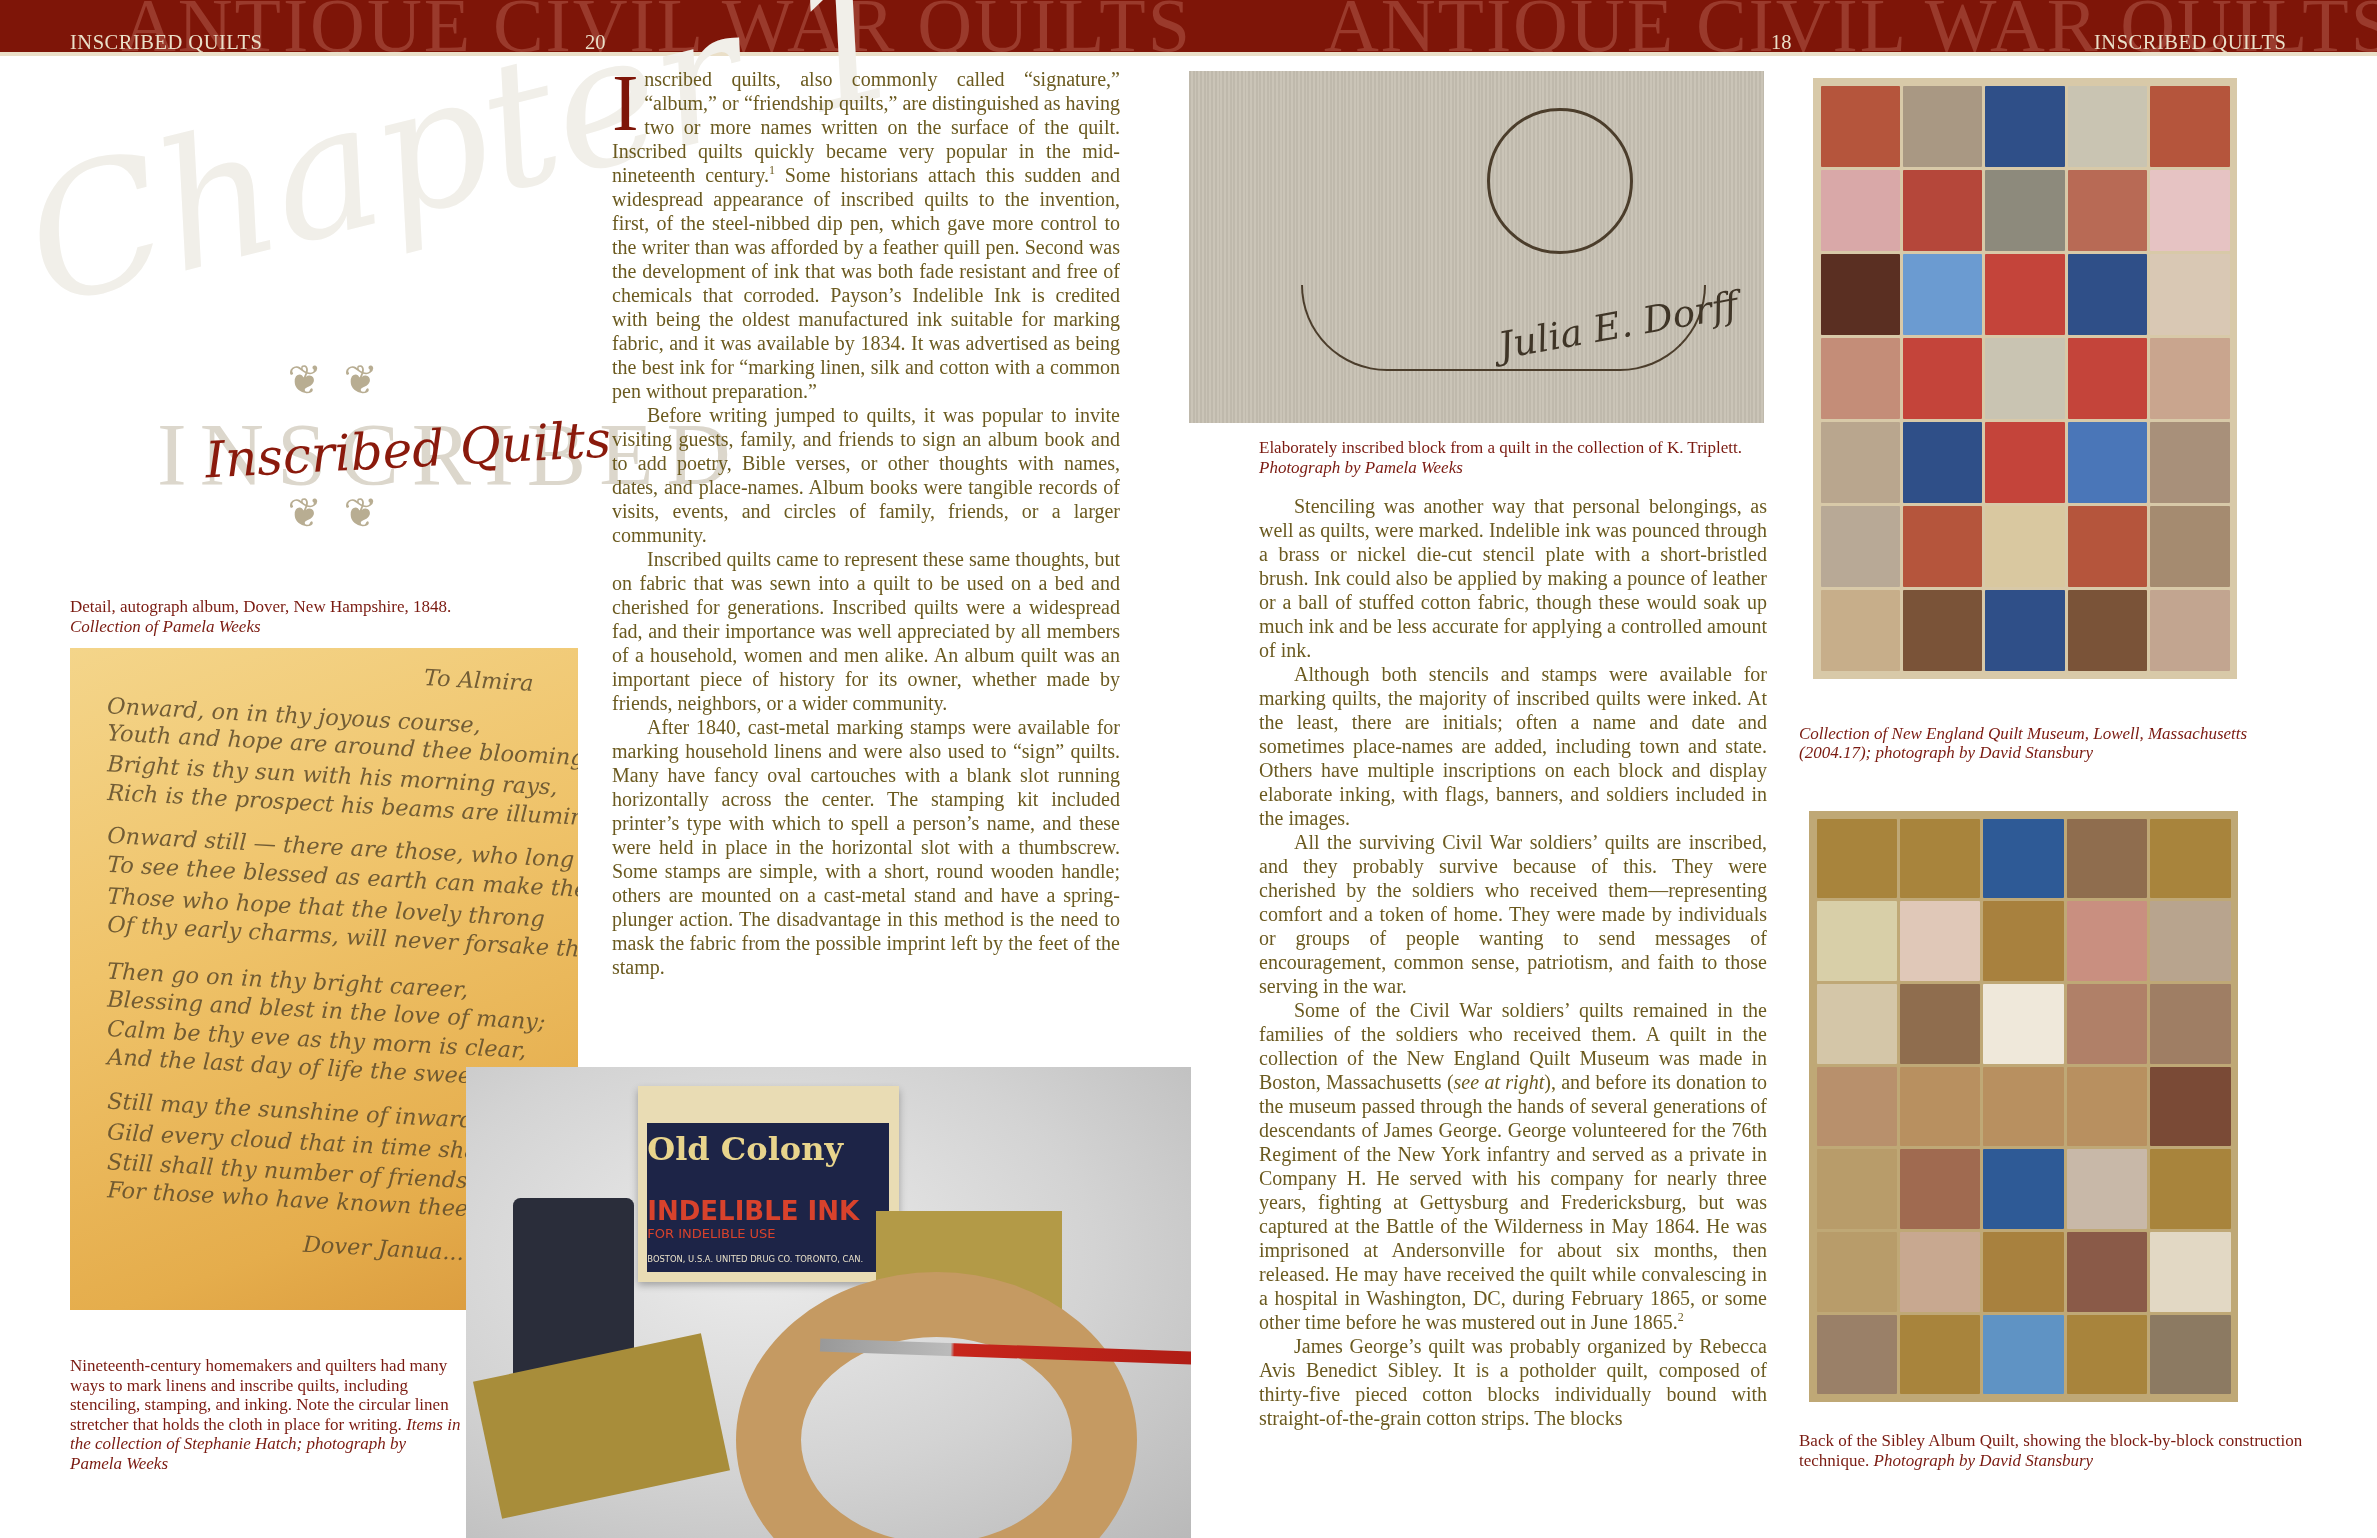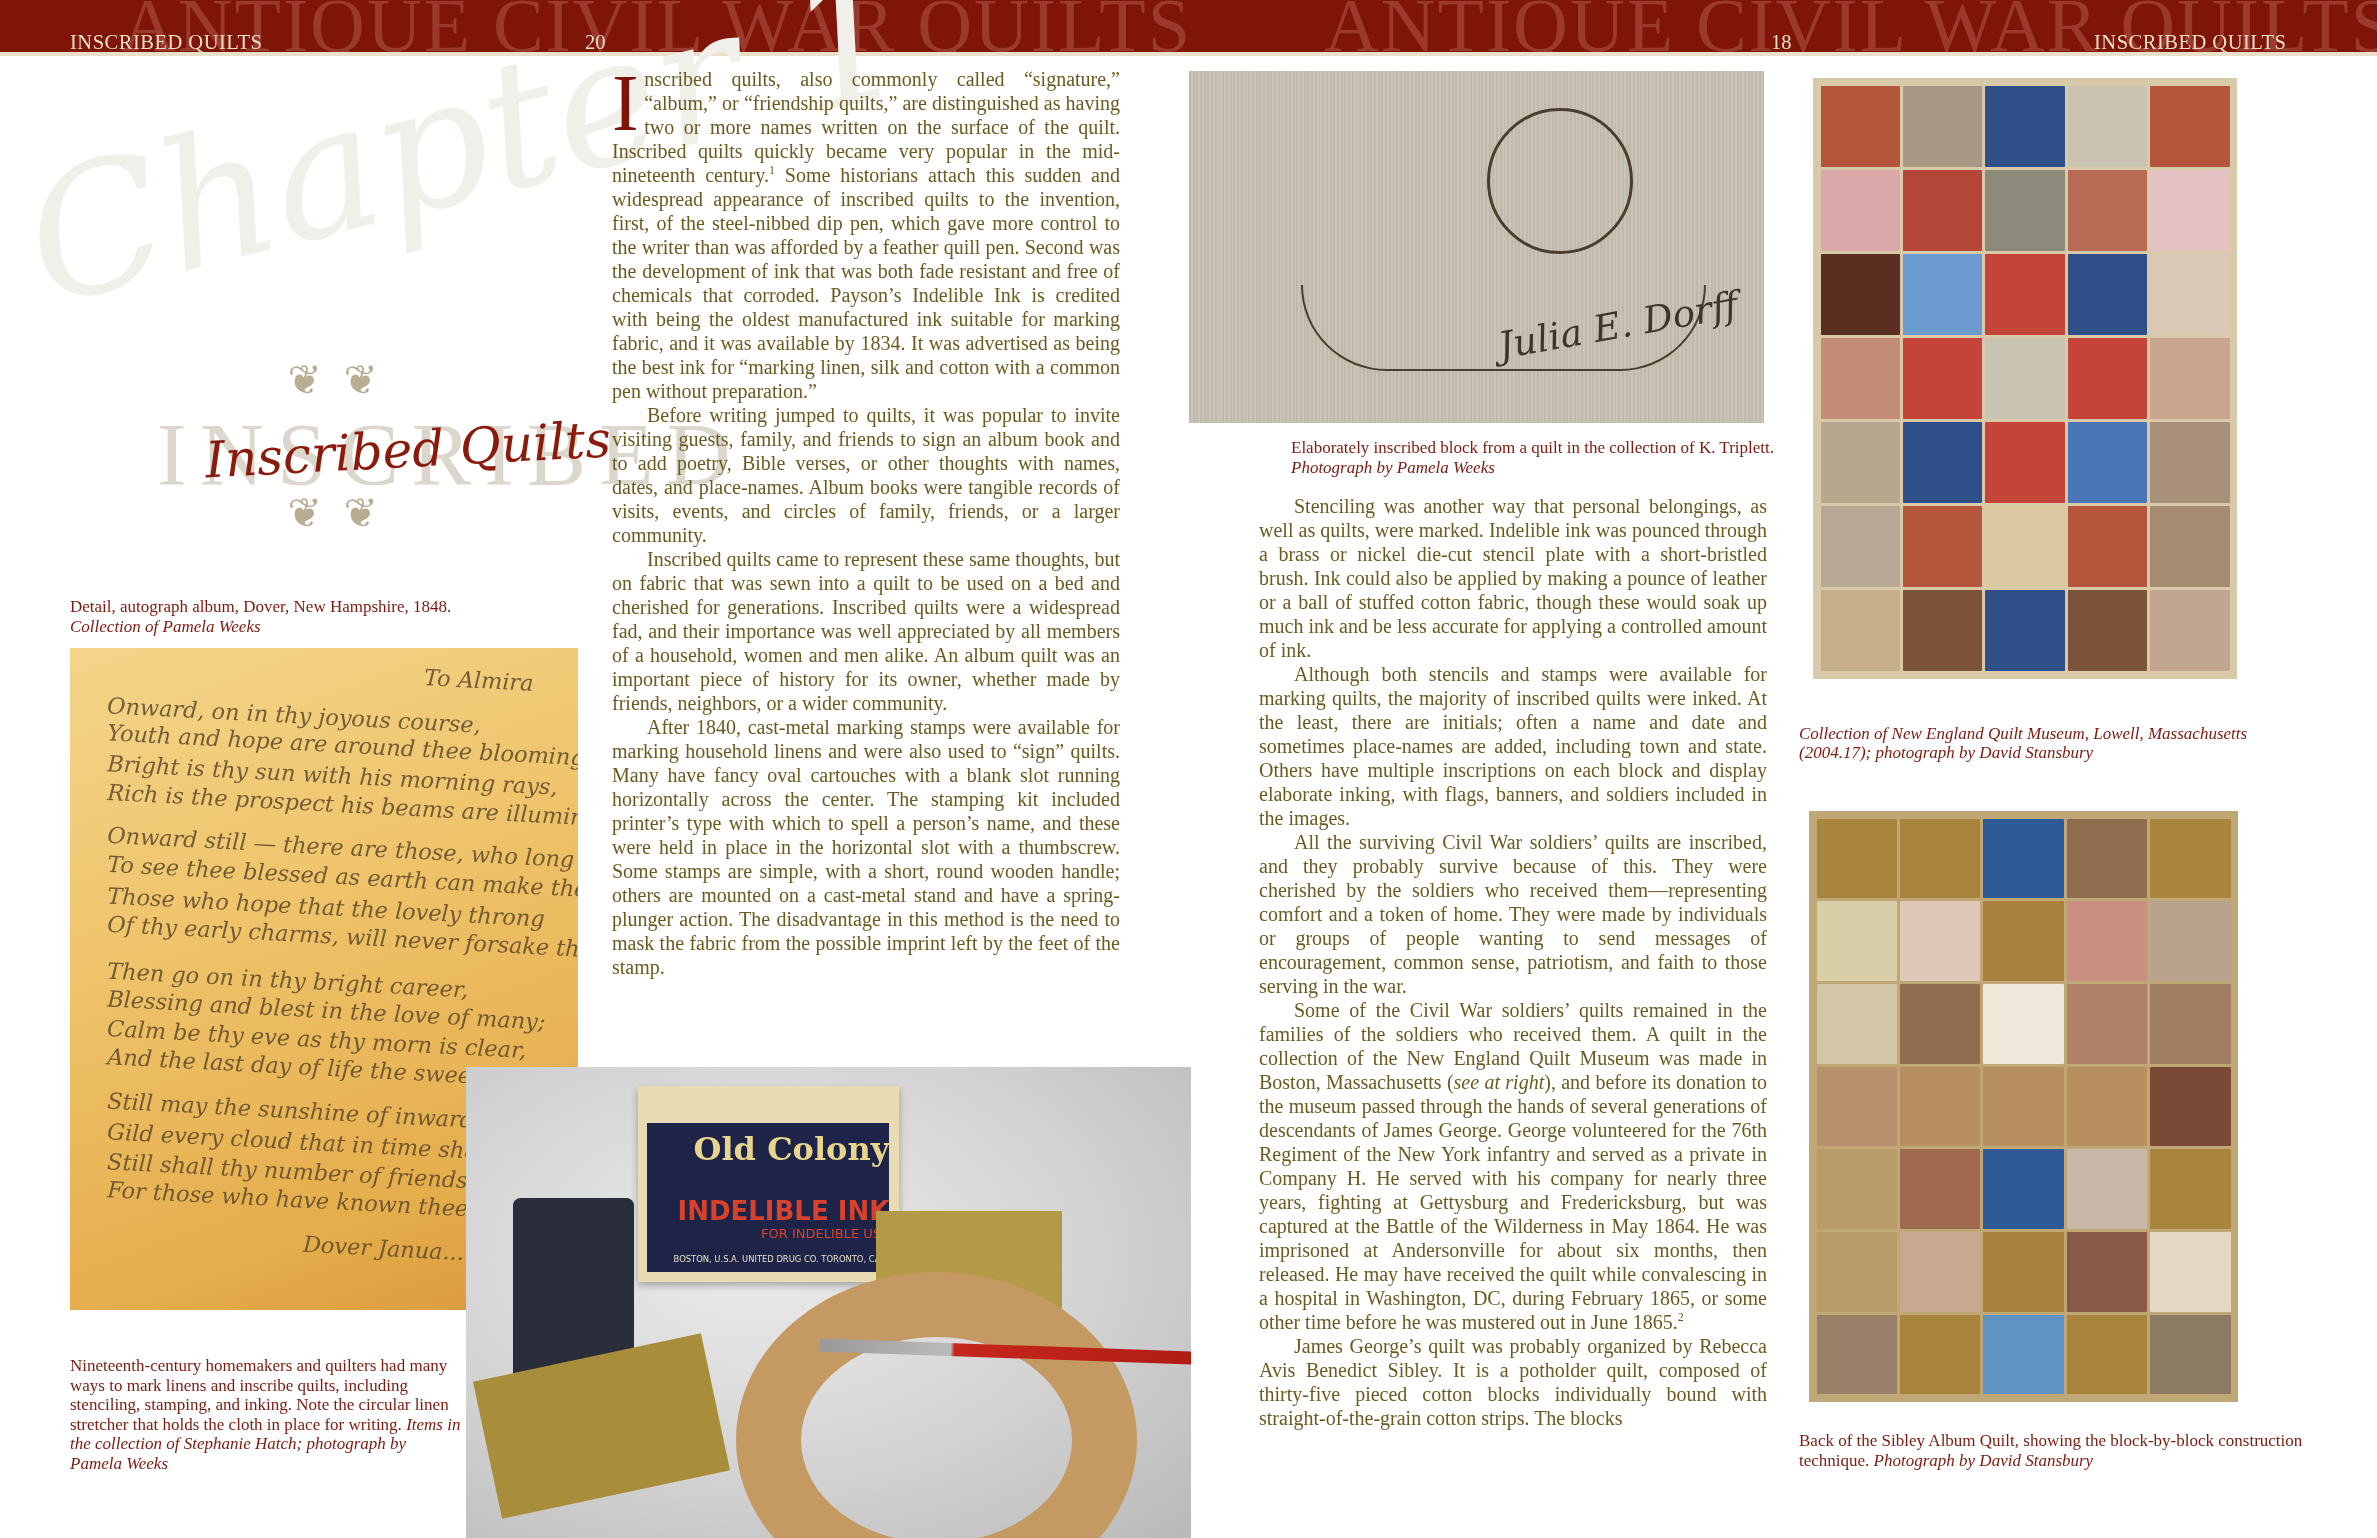--- a/index.html
+++ b/index.html
@@ -22,21 +22,21 @@
   .caption i { font-style:italic; }
 
   .photo { position:absolute; overflow:hidden; }
   .album { left:70px; top:648px; width:508px; height:662px;
            background:linear-gradient(160deg,#f4d58a 0%,#efc36a 40%,#e5ad4c 80%,#d9983b 100%); }
   .album .hand { position:absolute; left:37px; font-family:"DejaVu Serif",serif; font-style:italic; font-size:22.4px; color:#5c4a2a; white-space:nowrap; opacity:0.85; transform:rotate(3deg); }
 
   .stamps { left:466px; top:1067px; width:725px; height:471px;
             background:radial-gradient(ellipse at 40% 40%,#ececec 0%,#d3d3d3 55%,#b9b9b9 100%); }
   .box { position:absolute; left:172px; top:18.6px; width:261px; height:196px; background:#e9dcb4; box-shadow:0 3.7px 7.5px rgba(0,0,0,.3); }
-  .box-label { position:absolute; left:9.3px; top:37px; width:242px; height:149px; background:#1d2447; text-align:right; }
+  .box-label { position:absolute; left:9.3px; top:37px; width:242px; height:149px; background:#1d2447; text-align:left; }
   .box-label .t1 { color:#e8d48c; font-size:32px; font-weight:bold; font-family:"DejaVu Serif",serif; margin-top:7.5px; }
   .box-label .t2 { color:#d8422c; font-size:26px; font-weight:bold; font-family:"DejaVu Sans",sans-serif; margin-top:28px; }
   .box-label .t3 { color:#d8422c; font-size:13px; font-family:"DejaVu Sans",sans-serif; }
   .box-label .t4 { color:#e8e0c8; font-size:8.4px; font-family:"DejaVu Sans",sans-serif; margin-top:13px; }
   .hoop { position:absolute; left:270px; top:205px; width:401px; height:336px; border-radius:50%; border:65px solid #c59a62; box-sizing:border-box; background:transparent; }
   .plate1 { position:absolute; left:410px; top:144px; width:186px; height:112px; background:#b39a47; }
   .plate2 { position:absolute; left:18.6px; top:289px; width:233px; height:140px; background:#a88d3a; transform:rotate(-12deg); }
   .stamp-tool { position:absolute; left:47px; top:131px; width:121px; height:186px; background:#2a2d3a; border-radius:7.5px; }
   .pen { position:absolute; left:354px; top:278px; width:373px; height:13px; background:linear-gradient(90deg,#999 0%,#bbb 35%,#c7261c 36%,#b01d15 100%); transform:rotate(2deg); }
 
@@ -128,21 +128,21 @@
   <p>Before writing jumped to quilts, it was popular to invite visiting guests, family, and friends to sign an album book and to add poetry, Bible verses, or other thoughts with names, dates, and place-names. Album books were tangible records of visits, events, and circles of family, friends, or a larger community.</p>
   <p>Inscribed quilts came to represent these same thoughts, but on fabric that was sewn into a quilt to be used on a bed and cherished for generations. Inscribed quilts were a widespread fad, and their importance was well appreciated by all members of a household, women and men alike. An album quilt was an important piece of history for its owner, whether made by friends, neighbors, or a wider community.</p>
   <p>After 1840, cast-metal marking stamps were available for marking household linens and were also used to “sign” quilts. Many have fancy oval cartouches with a blank slot running horizontally across the center. The stamping kit included printer’s type with which to spell a person’s name, and these were held in place in the horizontal slot with a thumbscrew. Some stamps are simple, with a short, round wooden handle; others are mounted on a cast-metal stand and have a spring-plunger action. The disadvantage in this method is the need to mask the fabric from the possible imprint left by the feet of the stamp.</p>
 </div>
 
 <div class="photo block-photo">
   <div class="rose"></div>
   <div class="banner"></div>
   <div class="ink">Julia E. Dorff</div>
 </div>
-<div class="caption" style="left:1259px; top:438px; width:503px;margin-left:32px;">
+<div class="caption" style="left:1259px; top:438px; width:503px;">
   <span>Elaborately inscribed block from a quilt in the collection of K. Triplett.</span>
   <i>Photograph by Pamela Weeks</i>
 </div>
 
 <div class="body-col" style="left:1259px; top:494px; width:508px;">
   <p>Stenciling was another way that personal belongings, as well as quilts, were marked. Indelible ink was pounced through a brass or nickel die-cut stencil plate with a short-bristled brush. Ink could also be applied by making a pounce of leather or a ball of stuffed cotton fabric, though these would soak up much ink and be less accurate for applying a controlled amount of ink.</p>
   <p>Although both stencils and stamps were available for marking quilts, the majority of inscribed quilts were inked. At the least, there are initials; often a name and date and sometimes place-names are added, including town and state. Others have multiple inscriptions on each block and display elaborate inking, with flags, banners, and soldiers included in the images.</p>
   <p>All the surviving Civil War soldiers’ quilts are inscribed, and they probably survive because of this. They were cherished by the soldiers who received them—representing comfort and a token of home. They were made by individuals or groups of people wanting to send messages of encouragement, common sense, patriotism, and faith to those serving in the war.</p>
   <p><span>Some of the Civil War soldiers’ quilts remained in the families of the soldiers who received them. A quilt in the collection of the New England Quilt Museum was made in Boston, Massachusetts (</span><i>see at right</i><span>), and before its donation to the museum passed through the hands of several generations of descendants of James George. George volunteered for the 76th Regiment of the New York infantry and served as a private in Company H. He served with his company for nearly three years, fighting at Gettysburg and Fredericksburg, but was captured at the Battle of the Wilderness in May 1864. He was imprisoned at Andersonville for about six months, then released. He may have received the quilt while convalescing in a hospital in Washington, DC, during February 1865, or some other time before he was mustered out in June 1865.</span><sup>2</sup></p>
   <p>James George’s quilt was probably organized by Rebecca Avis Benedict Sibley. It is a potholder quilt, composed of thirty-five pieced cotton blocks individually bound with straight-of-the-grain cotton strips. The blocks</p>

